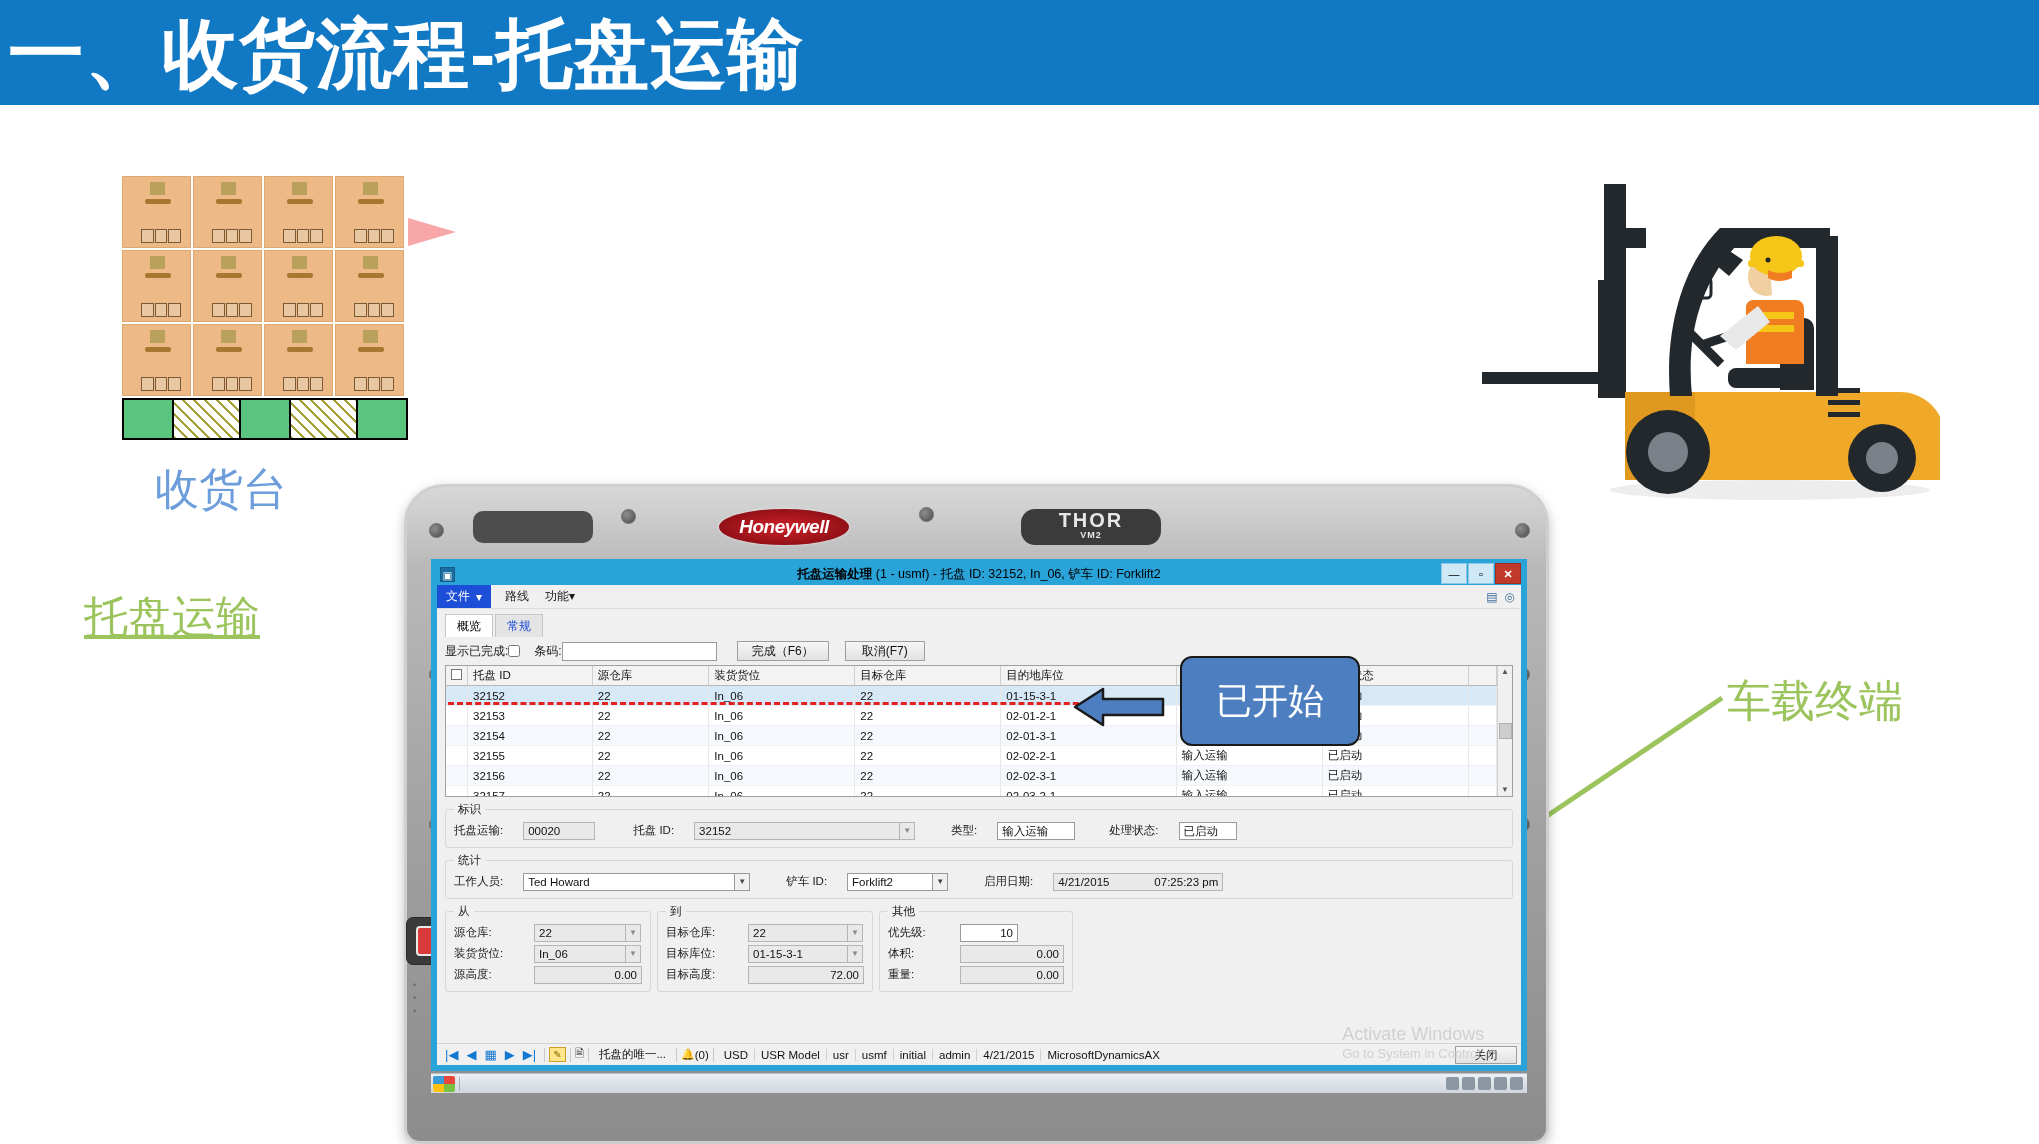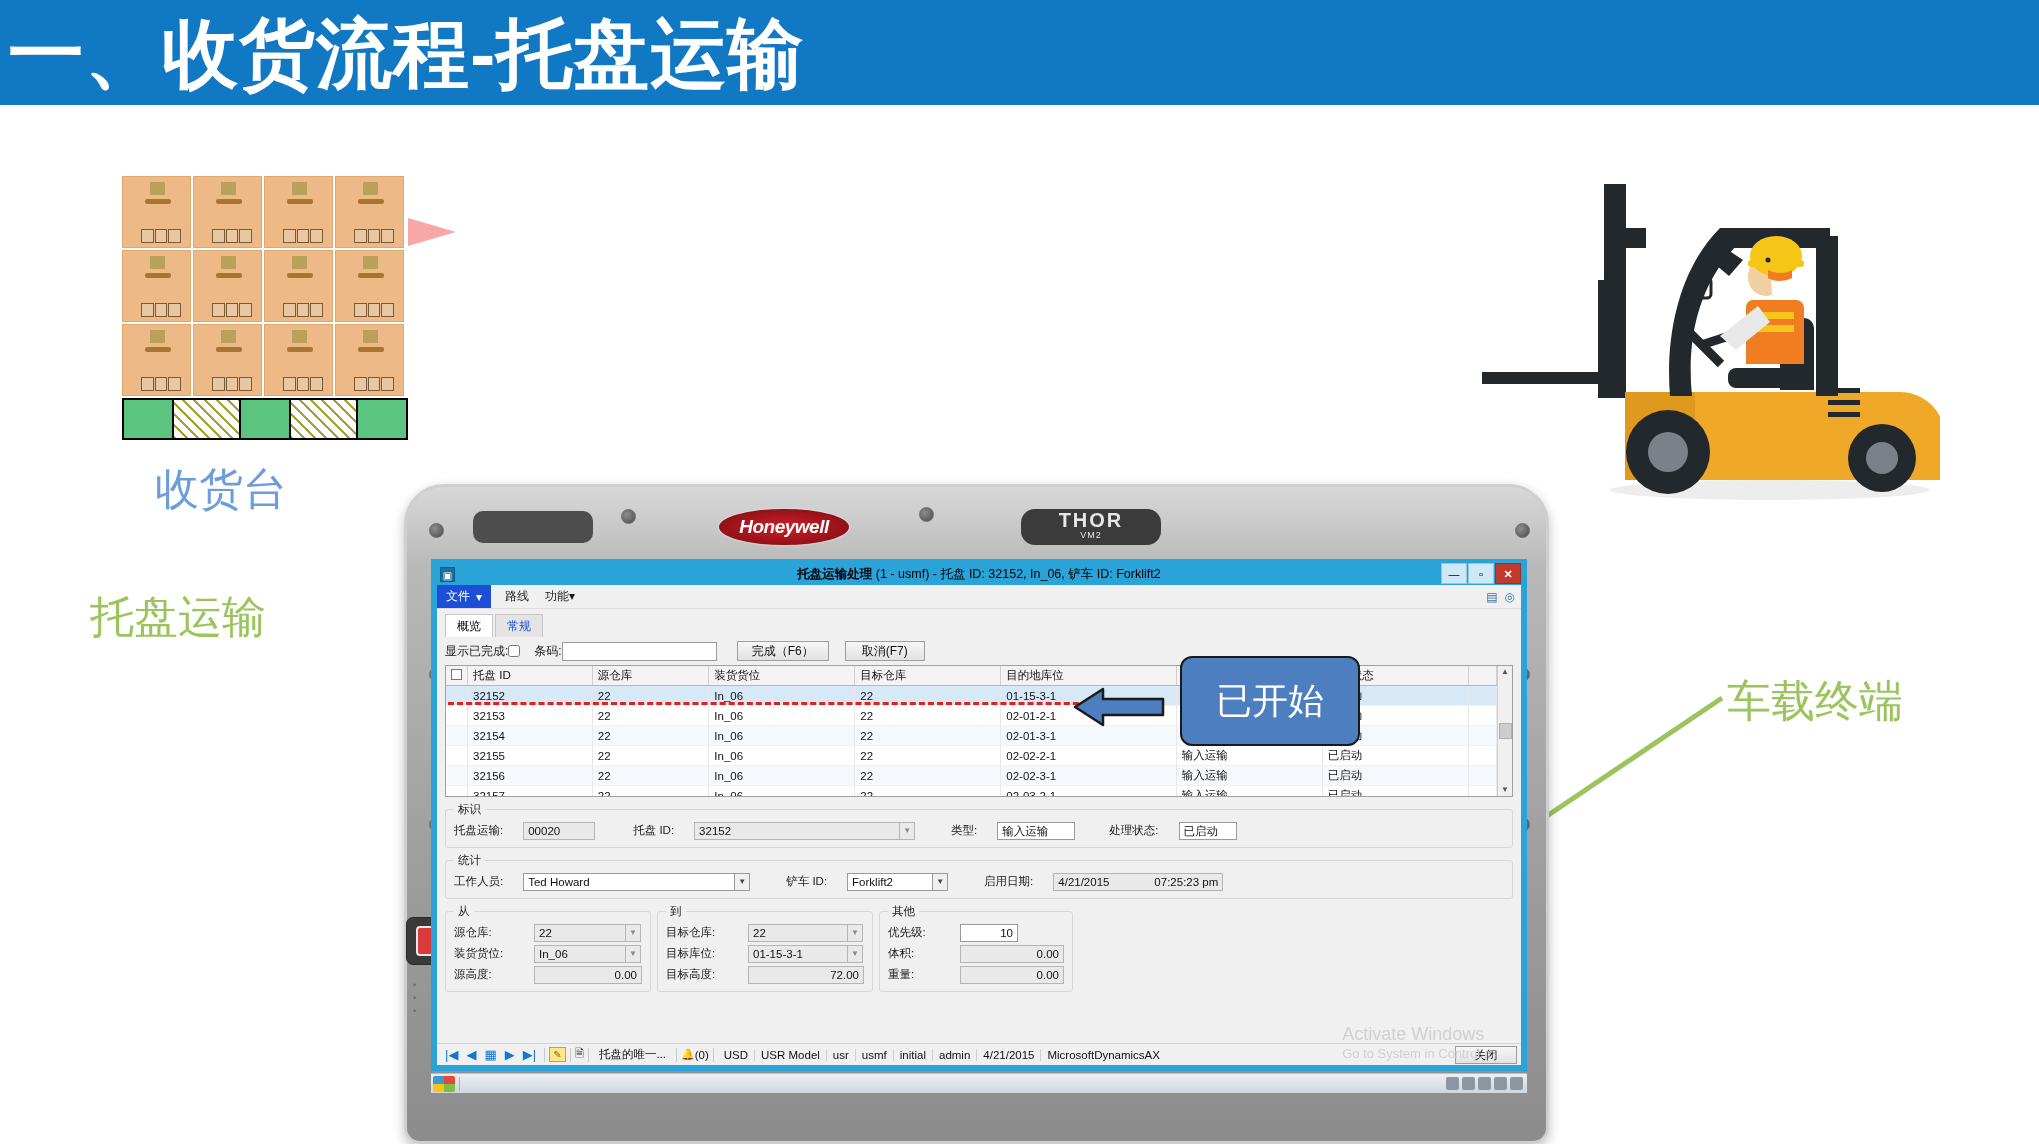--- a/index.html
+++ b/index.html
@@ -72,22 +72,22 @@
     border-top:14px solid transparent;
     border-bottom:14px solid transparent;
     border-left:48px solid #f7a7a7;
   }
 
   #label-dock {
     position:absolute; left:155px; top:460px;
     font-size:44px; color:#6d9ddb; font-weight:normal; white-space:nowrap;
   }
   #label-pallet-transport {
-    position:absolute; left:90px; top:588px;
-    font-size:44px; color:#9bc45d; font-weight:normal; white-space:nowrap;
+    position:absolute; left:84px; top:588px;
+    font-size:44px; color:#9bc45d; font-weight:normal; white-space:nowrap;text-decoration:underline;
   }
   #label-vehicle-terminal {
     position:absolute; left:1727px; top:672px;
     font-size:44px; color:#9bc45d; font-weight:normal; white-space:nowrap;
   }
   #leader-line {
     position:absolute; left:1530px; top:690px; width:200px; height:140px;
     pointer-events:none;
   }
 
@@ -117,21 +117,21 @@
     border-radius:50%;
     color:#fff; font-size:19px; font-weight:bold; font-style:italic;
     text-align:center; line-height:36px; letter-spacing:-.5px;
     box-shadow:0 0 3px rgba(255,255,255,.6);
   }
   #tablet .thor {
     position:absolute; left:614px; top:22px; width:140px; height:36px;
     background:#3b3b3b; border-radius:14px; text-align:center; color:#e7e7e7;
   }
   #tablet .thor .t1 { font-size:20px; font-weight:bold; letter-spacing:2px; line-height:22px; }
-  #tablet .thor .t2 { font-size:9px; font-weight:normal; letter-spacing:1px; line-height:9px; }
+  #tablet .thor .t2 { font-size:9px; font-weight:bold; letter-spacing:1px; line-height:9px; }
 
   #screen {
     position:absolute; left:24px; top:72px; width:1096px; height:512px;
     background:#2aa3d9; padding:4px 6px 6px 6px;
   }
 
   
   #ax-window { width:100%; height:100%; background:#f0f0f0; position:relative; }
   #titlebar {
     height:22px; background:#2aa3d9; display:flex; align-items:center;

